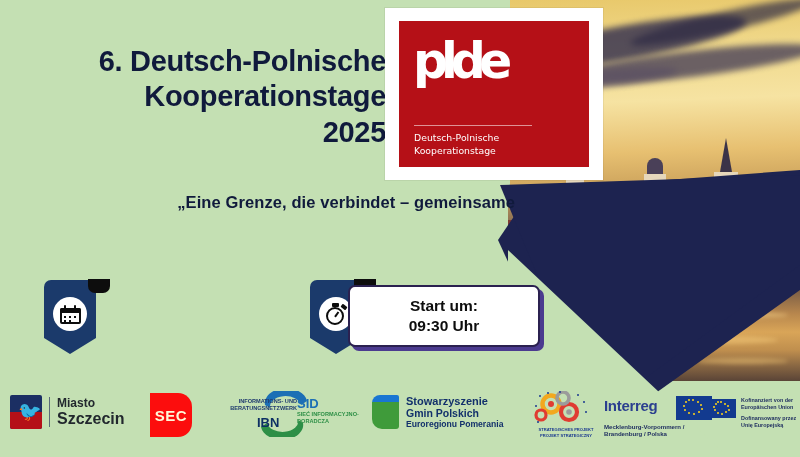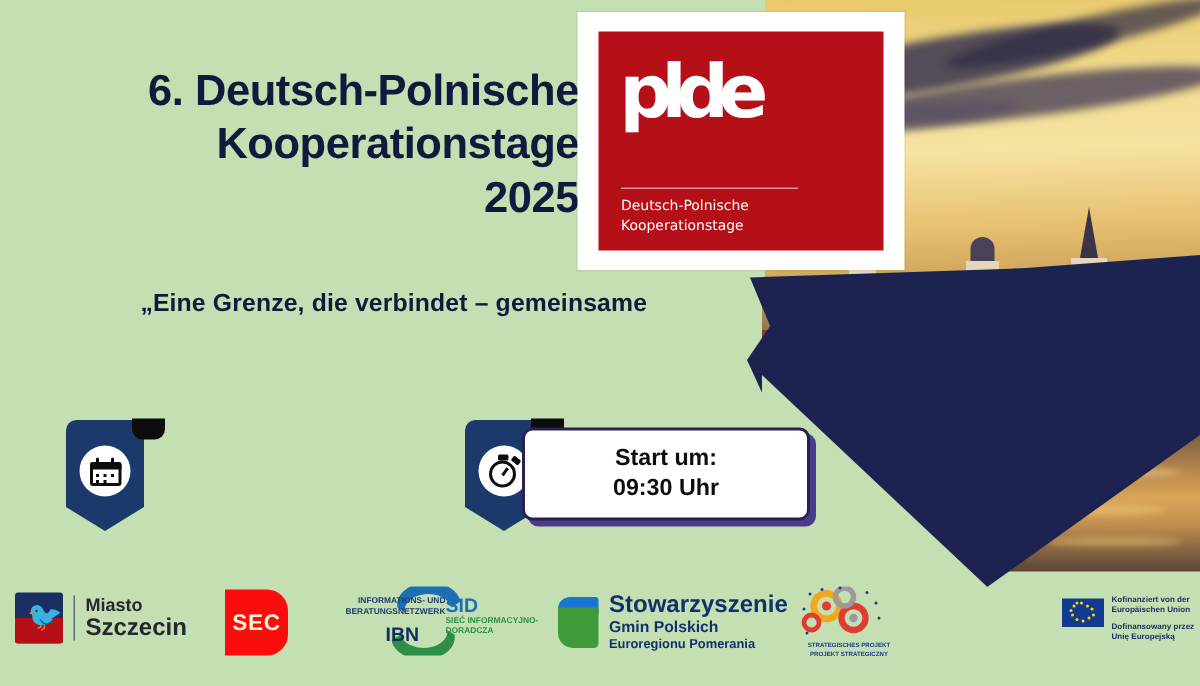--- a/index.html
+++ b/index.html
@@ -52,21 +52,21 @@
   
   .greenStripTop{position:absolute;left:490px;top:0;width:20px;height:190px;background:#c4e0b3;}
 
   
   .headline{position:absolute;left:8px;top:44px;width:378px;text-align:right;
     color:#101a3c;font-weight:800;font-size:29px;line-height:1.22;letter-spacing:-.3px;}
   .headline .l1{display:block;}
   .headline .l2{display:block;}
   .headline .l3{display:block;}
 
-  .quote{position:absolute;left:10px;top:190px;width:505px;text-align:center;
+  .quote{position:absolute;left:10px;top:190px;width:505px;text-align:right;
     color:#101a3c;font-weight:800;font-size:16.5px;line-height:1.5;letter-spacing:.1px;}
   .quote span{display:block;}
 
   
   .logoCard{position:absolute;left:385px;top:8px;width:218px;height:172px;background:#fff;
     box-shadow:0 0 0 1px rgba(0,0,0,.05);}
   .logoInner{position:absolute;left:14px;top:13px;right:14px;bottom:13px;background:#b51017;}
   .plde{position:absolute;left:14px;top:16px;color:#fff;font-weight:900;font-size:49px;
     letter-spacing:-7px;line-height:1;font-family:"DejaVu Sans",sans-serif;}
   .logoRule{position:absolute;left:15px;top:104px;width:118px;height:1px;background:rgba(255,255,255,.55);}
@@ -122,21 +122,21 @@
   .ibnTxt{position:absolute;left:0;top:7px;width:92px;text-align:right;
     font-size:5.6px;font-weight:700;color:#1f3a6e;line-height:1.28;}
   .ibnBig{position:absolute;left:52px;top:24px;font-size:13px;font-weight:800;color:#0d2f63;}
   .sidBig{position:absolute;left:92px;top:5px;font-size:13px;font-weight:800;color:#1c6fb5;}
   .sidTxt{position:absolute;left:92px;top:20px;width:70px;font-size:5.6px;font-weight:700;color:#2d8f46;line-height:1.3;}
 
   .leaf{width:27px;height:34px;position:relative;margin-right:7px;}
   .leaf .lb{position:absolute;left:0;top:0;width:27px;height:12px;background:#1976d2;border-radius:8px 2px 0 0;}
   .leaf .lg{position:absolute;left:0;top:7px;width:27px;height:27px;background:#3f9b3a;border-radius:0 0 3px 10px;}
   .pom{line-height:1.14;}
-  .pom .p1{font-size:16px;font-weight:800;color:#12306b;display:block;}
+  .pom .p1{font-size:11px;font-weight:800;color:#12306b;display:block;}
   .pom .p2{font-size:10.5px;font-weight:800;color:#12306b;display:block;}
   .pom .p3{font-size:8.6px;font-weight:800;color:#12306b;display:block;}
 
   .gears{position:relative;width:66px;height:46px;}
   .star{position:absolute;width:2px;height:2px;background:#1b3a8f;border-radius:50%;}
   .gearCap{position:absolute;left:0;top:36px;width:66px;text-align:center;
     font-size:4.1px;font-weight:700;color:#1b3a8f;line-height:1.35;}
 
   .interreg{position:relative;width:112px;height:46px;}
   .itTop{position:absolute;left:0;top:6px;font-size:15px;font-weight:800;color:#2b3f8f;letter-spacing:-.3px;}
@@ -347,20 +347,39 @@
         <div class="star" style="left:52px;top:20px;"></div>
         <div class="star" style="left:2px;top:14px;"></div>
         <div class="star" style="left:4px;top:30px;"></div>
         <div class="gearCap">
           <div>STRATEGISCHES PROJEKT</div>
           <div>PROJEKT STRATEGICZNY</div>
         </div>
       </div>
     </div>
 
+    <div class="fitem" style="left:604px;top:14px;">
+      <div class="interreg">
+        <div class="itTop">Interreg</div>
+        <div class="euflag">
+          <div class="s" style="left:16px;top:3px;"></div>
+          <div class="s" style="left:21px;top:4.5px;"></div>
+          <div class="s" style="left:24px;top:8px;"></div>
+          <div class="s" style="left:25px;top:12px;"></div>
+          <div class="s" style="left:22px;top:15px;"></div>
+          <div class="s" style="left:17px;top:17px;"></div>
+          <div class="s" style="left:12px;top:16px;"></div>
+          <div class="s" style="left:8px;top:13px;"></div>
+          <div class="s" style="left:7px;top:9px;"></div>
+          <div class="s" style="left:9px;top:5px;"></div>
+          <div class="s" style="left:12px;top:3px;"></div>
+        </div>
+        <div class="itSub">Mecklenburg-Vorpommern / Brandenburg / Polska</div>
+      </div>
+    </div>
 
     <div class="fitem" style="left:708px;top:18px;">
       <div class="cofin">
         <div class="euflag2">
           <div class="s2" style="left:12px;top:2px;"></div>
           <div class="s2" style="left:16px;top:3.5px;"></div>
           <div class="s2" style="left:19px;top:6px;"></div>
           <div class="s2" style="left:20px;top:9.5px;"></div>
           <div class="s2" style="left:17px;top:12px;"></div>
           <div class="s2" style="left:13px;top:13.5px;"></div>

